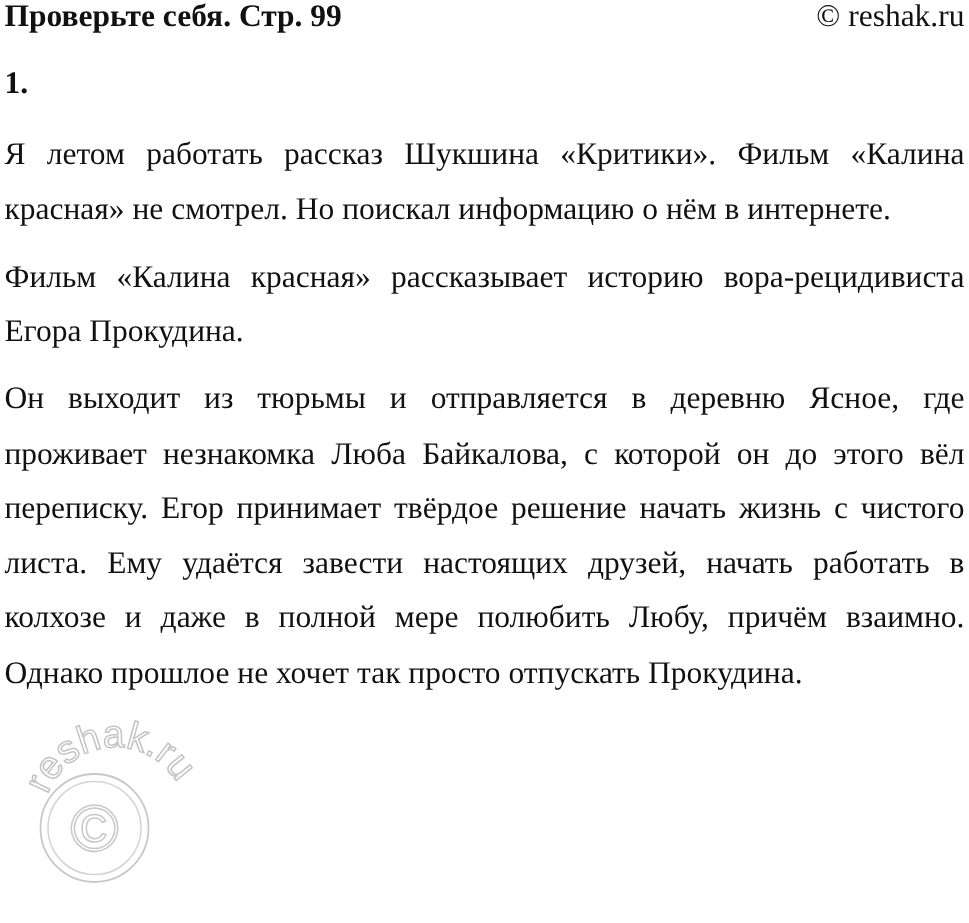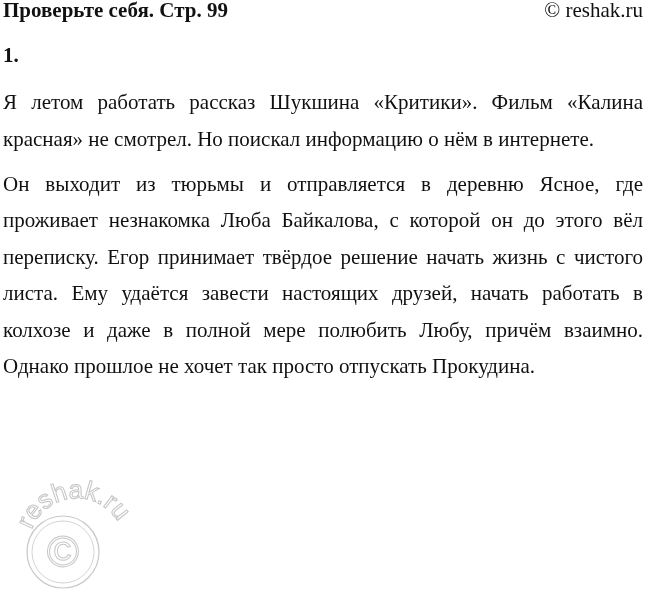--- a/index.html
+++ b/index.html
@@ -67,20 +67,21 @@
 
 <div class="header">
   <span class="title">Проверьте себя. Стр. 99</span>
   <span class="site">© reshak.ru</span>
 </div>
 
 <div class="task-number">1.</div>
 
 <div class="content">
   <p>Я летом работать рассказ Шукшина «Критики». Фильм «Калина красная» не смотрел. Но поискал информацию о нём в интернете.</p>
+  <p>Фильм «Калина красная» рассказывает историю вора-рецидивиста Егора Прокудина.</p>
   <p>Он выходит из тюрьмы и отправляется в деревню Ясное, где проживает незнакомка Люба Байкалова, с которой он до этого вёл переписку. Егор принимает твёрдое решение начать жизнь с чистого листа. Ему удаётся завести настоящих друзей, начать работать в колхозе и даже в полной мере полюбить Любу, причём взаимно. Однако прошлое не хочет так просто отпускать Прокудина.</p>
 </div>
 
 <div class="watermark">
   <svg width="130" height="130" viewBox="0 0 130 130">
     <defs>
       <path id="wm-arc" d="M 18 70 A 48 48 0 0 1 100 36"></path>
     </defs>
     <circle cx="55" cy="80" r="36" fill="none" stroke="#c8c8c8" stroke-width="1.2"></circle>
     <circle cx="55" cy="80" r="31" fill="none" stroke="#d4d4d4" stroke-width="1"></circle>

